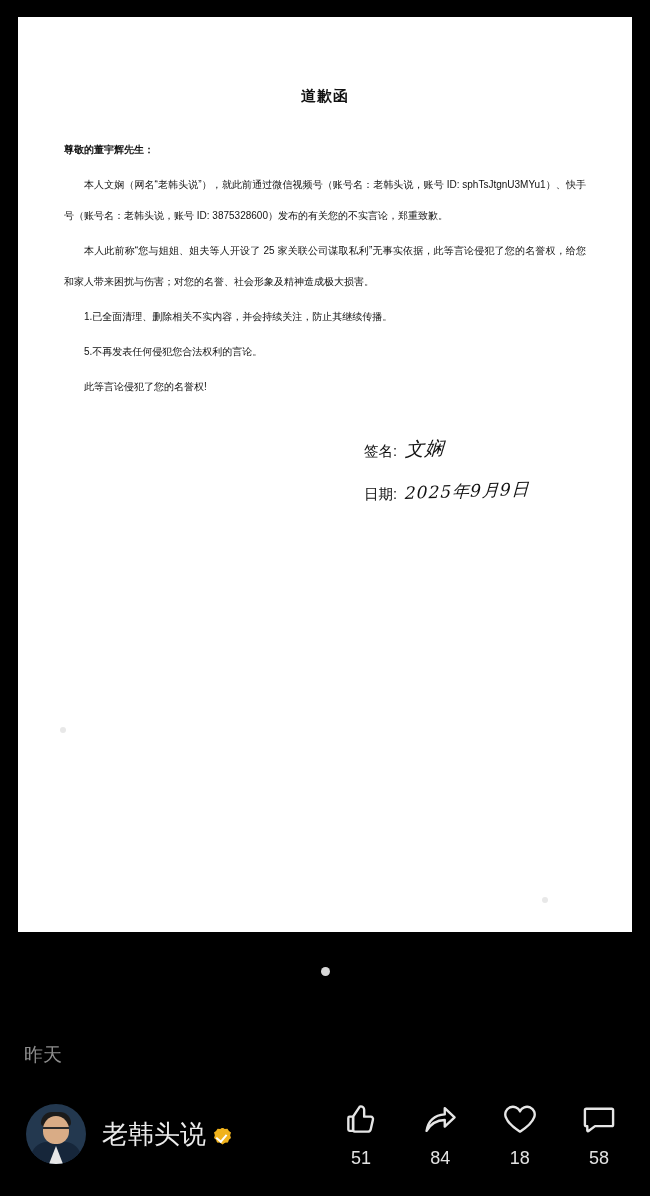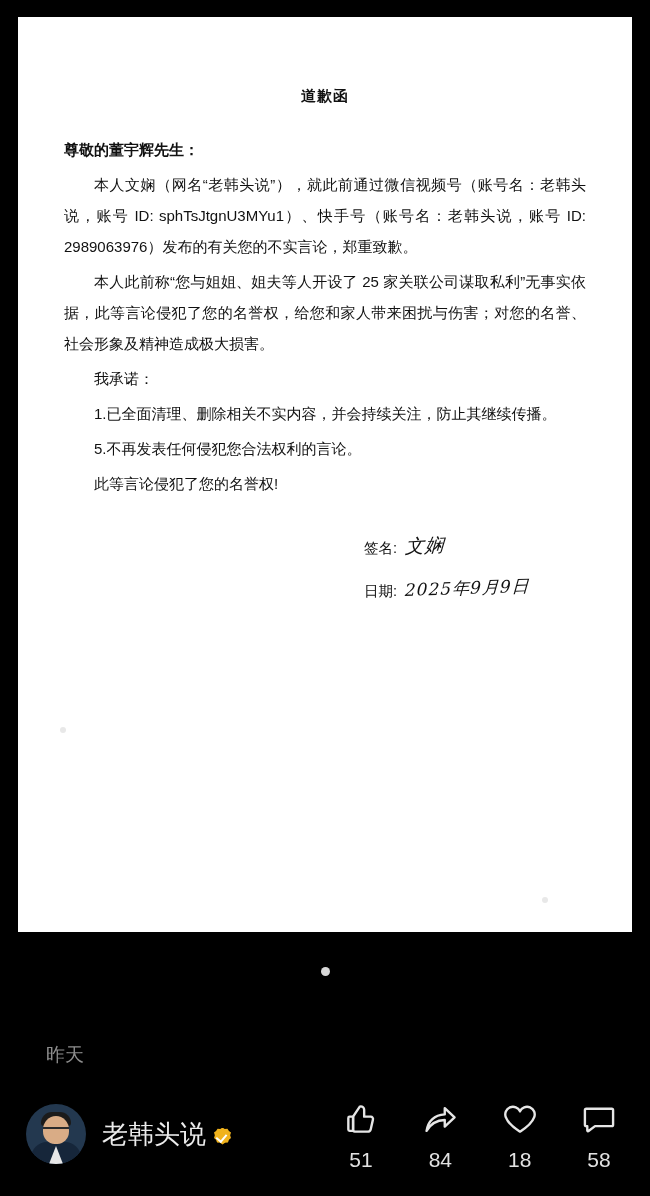--- a/index.html
+++ b/index.html
@@ -42,21 +42,21 @@
   }
   .doc-title {
     text-align: center;
     font-size: 15px;
     font-weight: bold;
     letter-spacing: 1px;
     margin: 0 0 28px 0;
     color: #111;
   }
   .doc-p {
-    font-size: 15px;
+    font-size: 10px;
     line-height: 31px;
     margin: 0 0 4px 0;
     color: #111;
     text-align: justify;
   }
   .doc-p.indent { text-indent: 2em; }
   .doc-p.bold { font-weight: bold; }
   .sign-block {
     margin-top: 26px;
     padding-left: 300px;
@@ -104,21 +104,21 @@
     text-align: center;
   }
   .page-dot {
     display: inline-block;
     width: 9px; height: 9px;
     border-radius: 50%;
     background: #d8d8d8;
   }
   .timestamp {
     position: absolute;
-    left: 46px;
+    left: 24px;
     top: 110px;
     font-size: 19px;
     color: #8d8d8d;
   }
   .author-row {
     position: absolute;
     left: 26px;
     top: 172px;
     display: flex;
     align-items: center;
@@ -214,36 +214,35 @@
     align-items: flex-start;
   }
   .action {
     width: 62px;
     text-align: center;
     color: #e6e6e6;
   }
   .action svg { display: block; margin: 0 auto; }
   .action-count {
     margin-top: 10px;
-    font-size: 21px;
+    font-size: 18px;
     color: #e2e2e2;
   }
 </style>
 </head>
 <body>
 
 <div class="doc-viewport">
   <div class="doc-page">
     <div class="doc-inner">
       <div class="doc-title">道歉函</div>
 
       <p class="doc-p bold">尊敬的董宇辉先生：</p>
-      <p class="doc-p indent">本人文娴（网名“老韩头说”），就此前通过微信视频号（账号名：老韩头说，账号 ID: sphTsJtgnU3MYu1）、快手号（账号名：老韩头说，账号 ID: 2989063976）发布的有关您的不实言论，郑重致歉。</p>
+      <p class="doc-p indent">本人文娴（网名“老韩头说”），就此前通过微信视频号（账号名：老韩头说，账号 ID: sphTsJtgnU3MYu1）、快手号（账号名：老韩头说，账号 ID: 3875328600）发布的有关您的不实言论，郑重致歉。</p>
       <p class="doc-p indent">本人此前称“您与姐姐、姐夫等人开设了 25 家关联公司谋取私利”无事实依据，此等言论侵犯了您的名誉权，给您和家人带来困扰与伤害；对您的名誉、社会形象及精神造成极大损害。</p>
-      <p class="doc-p indent">我承诺：</p>
       <p class="doc-p indent">1.已全面清理、删除相关不实内容，并会持续关注，防止其继续传播。</p>
       <p class="doc-p indent">5.不再发表任何侵犯您合法权利的言论。</p>
       <p class="doc-p indent">此等言论侵犯了您的名誉权!</p>
 
       <div class="sign-block">
         <div class="sign-row">
           <span>签名:</span>
           <span class="handwriting">文娴</span>
         </div>
         <div class="sign-row">

